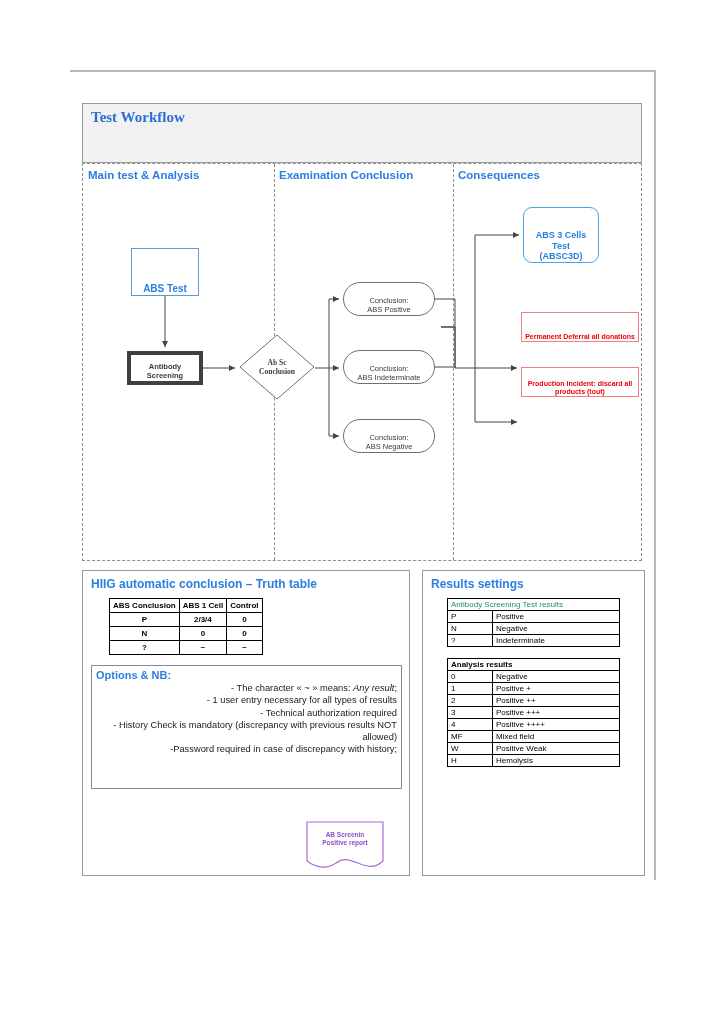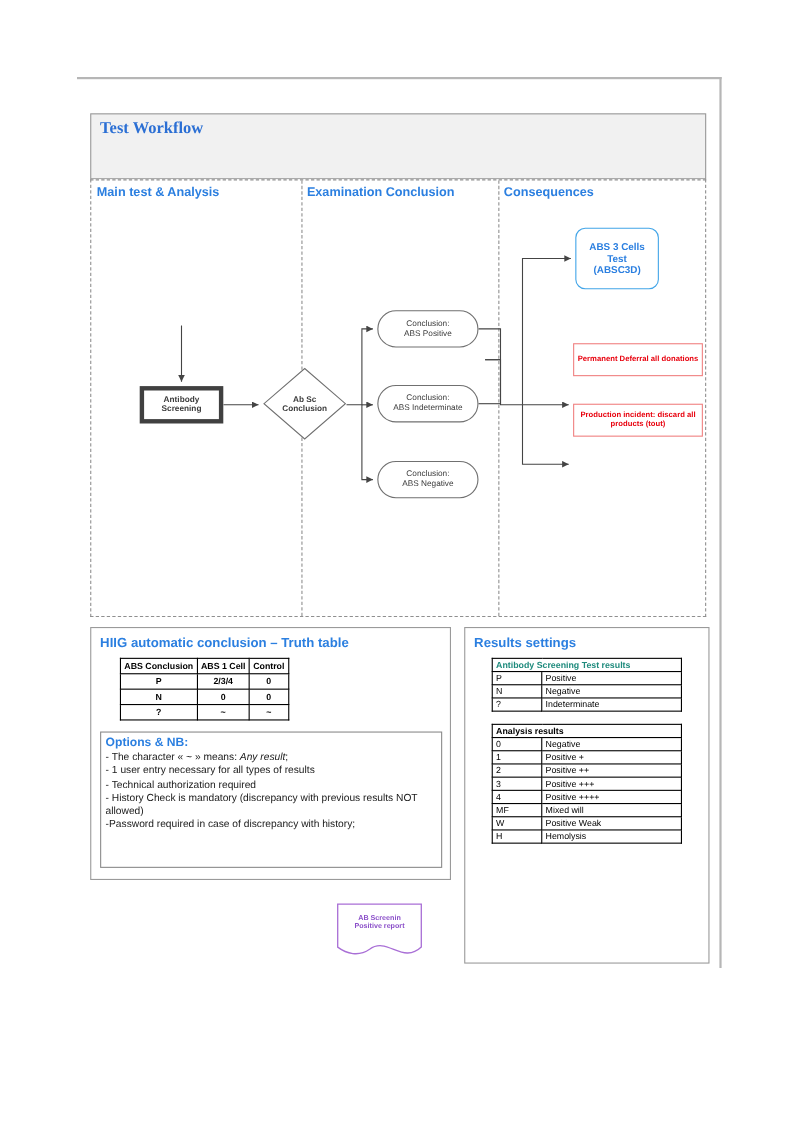--- a/index.html
+++ b/index.html
@@ -73,21 +73,21 @@
     white-space: nowrap;
   }
   .lane-head.h1 { left: 5px; }
   .lane-head.h2 { left: 196px; }
   .lane-head.h3 { left: 375px; }
 
   
   .node {
     position: absolute;
     box-sizing: border-box;
-    display: flex; align-items: center; justify-content: center;
+    display: flex; align-items: flex-end; justify-content: center;
     text-align: center;
     line-height: 1.18;
   }
   .node-abs-test {
     left: 48px; top: 84px; width: 68px; height: 48px;
     border: 1px solid #5b9bd5; background: #fff;
     color: #2b7fe0; font-size: 10px; font-weight: bold;
   }
   .node-ab-screening {
     left: 44px; top: 187px; width: 76px; height: 34px;
@@ -97,21 +97,21 @@
   .diamond-wrap {
     position: absolute; left: 156px; top: 170px;
     width: 76px; height: 66px;
   }
   .diamond-wrap svg { position: absolute; left:0; top:0; }
   .diamond-label {
     position: absolute; left: 0; top: 0;
     width: 76px; height: 66px;
     display: flex; align-items: center; justify-content: center;
     text-align: center; line-height: 1.2;
-    font-size: 7.5px; font-weight: bold; color: #3a3a3a;
+    font-size: 7.5px; font-weight: bold; color: #3a3a3a; font-family: Liberation Serif, serif;
   }
   .node-concl {
     width: 92px; height: 34px;
     border: 1px solid #707070; border-radius: 17px;
     background: #fff; color: #3a3a3a;
     font-size: 7.5px; font-weight: normal;
   }
   .c-pos  { left: 260px; top: 118px; }
   .c-ind  { left: 260px; top: 186px; }
   .c-neg  { left: 260px; top: 255px; }
@@ -132,21 +132,21 @@
 
   .lanes svg.wires { position: absolute; left: 0; top: 0; }
 
   
   .panel {
     position: absolute;
     border: 1px solid #9a9a9a;
     background: #fff;
     box-sizing: border-box;
   }
-  .panel-left  { left: 82px;  top: 570px; width: 328px; height: 230px; }
+  .panel-left  { left: 82px;  top: 570px; width: 328px; height: 306px; }
   .panel-right { left: 422px; top: 570px; width: 223px; height: 306px; }
   .panel-title {
     position: absolute; left: 8px; top: 6px;
     font-size: 12px; font-weight: bold; color: #2b7fe0;
     white-space: nowrap;
   }
 
   
   table.tt {
     position: absolute; left: 26px; top: 27px;
@@ -167,21 +167,21 @@
     width: 311px; height: 124px;
     border: 1px solid #8a8a8a; background: #fff;
     box-sizing: border-box;
     padding: 3px 4px 0 4px;
   }
   .opts-title {
     font-size: 11px; font-weight: bold; color: #2b7fe0;
     margin-bottom: 1px;
   }
   .opts-line {
-    font-size: 9.3px; color: #1a1a1a; line-height: 1.32;
+    font-size: 9.3px; color: #1a1a1a; line-height: 1.32; text-align: right;
   }
   .opts-line em { font-style: italic; }
 
   
   .reports-box {
     position: absolute; left: 8px; top: 255px;
     width: 208px; height: 44px;
     border: 1px solid #8a8a8a; background: #fff;
     box-sizing: border-box;
     padding: 3px 4px 0 4px;
@@ -212,21 +212,21 @@
   }
   table.rs td, table.rs th {
     border: 1px solid #000;
     padding: 1px 3px;
     text-align: left;
     vertical-align: middle;
   }
   table.rs .k { width: 38px; }
   table.rs .v { width: 120px; }
   table.rs .hdr-teal {
-    font-weight: bold; color: #1f8b7d; font-size: 8px;
+    font-weight: normal; color: #1f8b7d; font-size: 8px;
   }
   table.rs .hdr-black {
     font-weight: bold; color: #000; font-size: 8px;
   }
   .rs1 { left: 24px; top: 27px; }
   .rs2 { left: 24px; top: 87px; }
 </style>
 </head>
 <body>
 
@@ -276,20 +276,23 @@
         <path d="M392,204 L392,258 L434,258"></path>
       </g>
       <g stroke="#444" stroke-width="1" fill="none">
 
         <path d="M352,135 L372,135 L372,204"></path>
 
         <path d="M352,203 L372,203"></path>
       </g>
     </svg>
 
+    <div class="node node-abs-test">
+      <span>ABS Test</span>
+    </div>
 
     <div class="node node-ab-screening">
       <span>
         <span>Antibody</span><br>
         <span>Screening</span>
       </span>
     </div>
 
     <div class="diamond-wrap">
       <svg width="76" height="66">
@@ -435,21 +438,21 @@
       <tr>
         <td class="k">3</td>
         <td class="v">Positive +++</td>
       </tr>
       <tr>
         <td class="k">4</td>
         <td class="v">Positive ++++</td>
       </tr>
       <tr>
         <td class="k">MF</td>
-        <td class="v">Mixed will</td>
+        <td class="v">Mixed field</td>
       </tr>
       <tr>
         <td class="k">W</td>
         <td class="v">Positive Weak</td>
       </tr>
       <tr>
         <td class="k">H</td>
         <td class="v">Hemolysis</td>
       </tr>
     </tbody>

